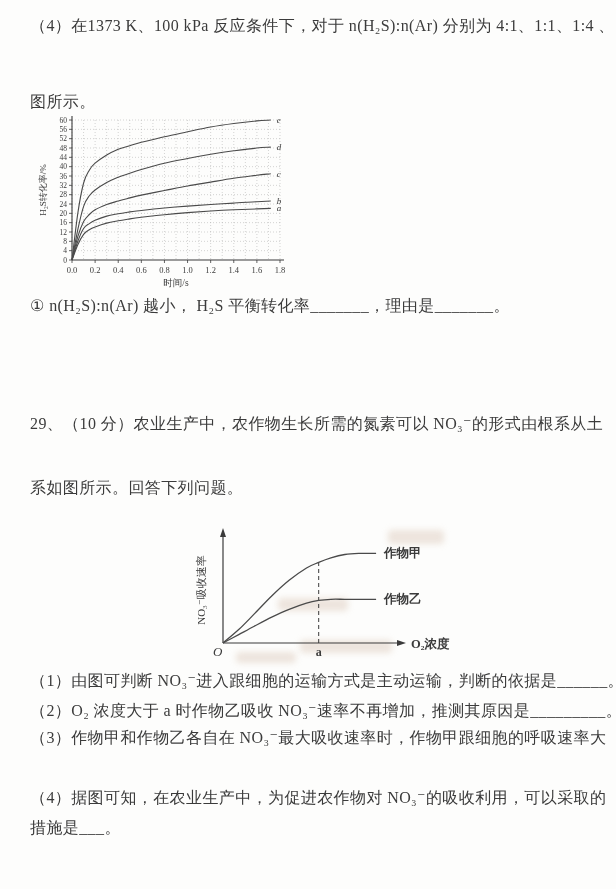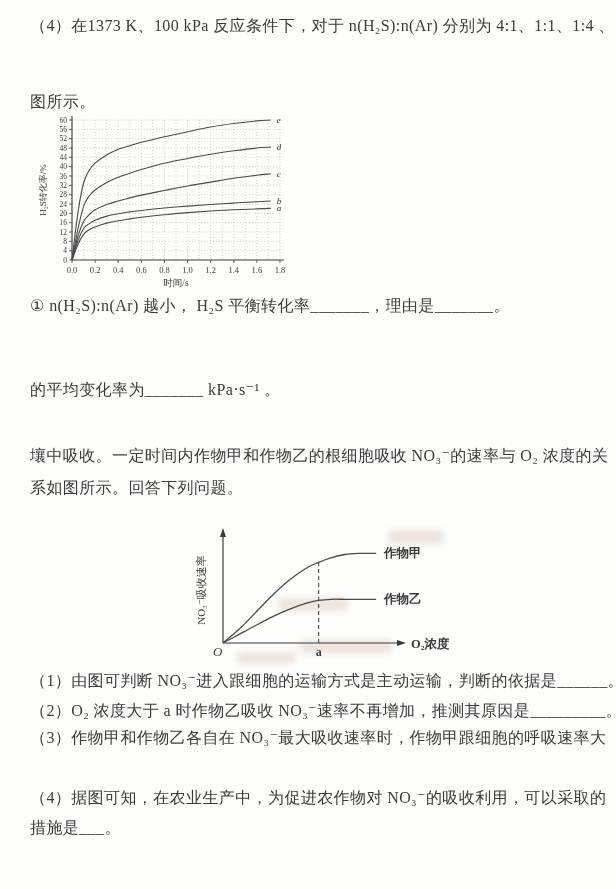--- a/index.html
+++ b/index.html
@@ -133,23 +133,22 @@
       <text x="242.8" y="40.1" font-size="9" font-style="italic">d</text>
       <path d="M38 150C39.0,146.1 41.9,133.1 43.8 126.7C45.7,120.3 47.7,115.2 49.6 111.5C51.5,107.8 53.4,106.5 55.3 104.5C57.2,102.5 58.2,101.5 61.1 99.8C64.0,98.1 68.9,96.0 72.7 94.5C76.5,93.0 80.4,92.1 84.2 91C88.0,89.9 92.0,88.9 95.8 87.9C99.6,86.9 101.5,86.3 107.3 85.1C113.1,83.9 122.7,82.0 130.4 80.5C138.1,79.0 145.9,77.4 153.6 76C161.3,74.6 169.0,73.4 176.7 72.1C184.4,70.8 192.1,69.4 199.8 68.3C207.5,67.2 216.7,66.1 222.9 65.3C229.1,64.5 234.5,64.0 236.8 63.7" fill="none" stroke="#4a4a4a" stroke-width="1.1"></path>
       <text x="242.8" y="66.7" font-size="9" font-style="italic">c</text>
       <path d="M38 150C39.0,146.9 41.9,136.6 43.8 131.3C45.7,126.1 47.7,121.5 49.6 118.5C51.5,115.5 53.4,115.0 55.3 113.6C57.2,112.2 58.2,111.5 61.1 110.3C64.0,109.0 68.9,107.2 72.7 106.1C76.5,105.0 80.4,104.5 84.2 103.8C88.0,103.1 92.0,102.5 95.8 101.9C99.6,101.4 101.5,101.2 107.3 100.5C113.1,99.8 122.7,98.7 130.4 98C138.1,97.3 145.9,96.7 153.6 96.1C161.3,95.5 169.0,95.0 176.7 94.5C184.4,94.0 192.1,93.6 199.8 93.1C207.5,92.6 216.7,92.0 222.9 91.7C229.1,91.4 234.5,91.1 236.8 91" fill="none" stroke="#4a4a4a" stroke-width="1.1"></path>
       <text x="242.8" y="94" font-size="9" font-style="italic">b</text>
       <path d="M38 150C39.0,147.5 41.9,139.1 43.8 134.8C45.7,130.5 47.7,126.8 49.6 124.3C51.5,121.8 53.4,120.9 55.3 119.7C57.2,118.5 58.2,118.0 61.1 116.9C64.0,115.8 68.9,114.1 72.7 113.1C76.5,112.1 80.4,111.5 84.2 110.8C88.0,110.1 92.0,109.5 95.8 108.9C99.6,108.3 101.5,108.0 107.3 107.3C113.1,106.6 122.7,105.5 130.4 104.7C138.1,103.9 145.9,103.2 153.6 102.6C161.3,102.0 169.0,101.5 176.7 101C184.4,100.5 192.1,100.1 199.8 99.8C207.5,99.5 216.7,99.1 222.9 98.9C229.1,98.7 234.5,98.5 236.8 98.4" fill="none" stroke="#4a4a4a" stroke-width="1.1"></path>
       <text x="242.8" y="101.4" font-size="9" font-style="italic">a</text>
     </svg>
 
   <div class="tl" style="top:296px">① n(H₂S):n(Ar) 越小， H₂S 平衡转化率_______，理由是_______。</div>
-  <div class="tl" style="top:380px">的平均变化率为_______ kPa·s⁻¹ 。</div>
 
-  <div class="tl" style="top:446px">壤中吸收。一定时间内作物甲和作物乙的根细胞吸收 NO₃⁻的速率与 O₂ 浓度的关</div>
+  <div class="tl" style="top:414px">29、（10 分）农业生产中，农作物生长所需的氮素可以 NO₃⁻的形式由根系从土</div>
   <div class="tl" style="top:478px">系如图所示。回答下列问题。</div>
 
   <div class="bleed" style="left:388px;top:530px;width:56px;height:14px"></div>
   <div class="bleed" style="left:278px;top:598px;width:70px;height:13px"></div>
   <div class="bleed" style="left:300px;top:640px;width:92px;height:13px"></div>
   <div class="bleed" style="left:236px;top:652px;width:60px;height:11px"></div>
 
   <svg id="chart2" class="chart" style="left:169px;top:523px" width="290" height="145" viewBox="0 0 290 145">
       <line x1="54" y1="120" x2="228" y2="120" stroke="#3b3b3b" stroke-width="1.2"></line>
       <polygon points="228,117 237,120 228,123" fill="#3b3b3b"></polygon>

